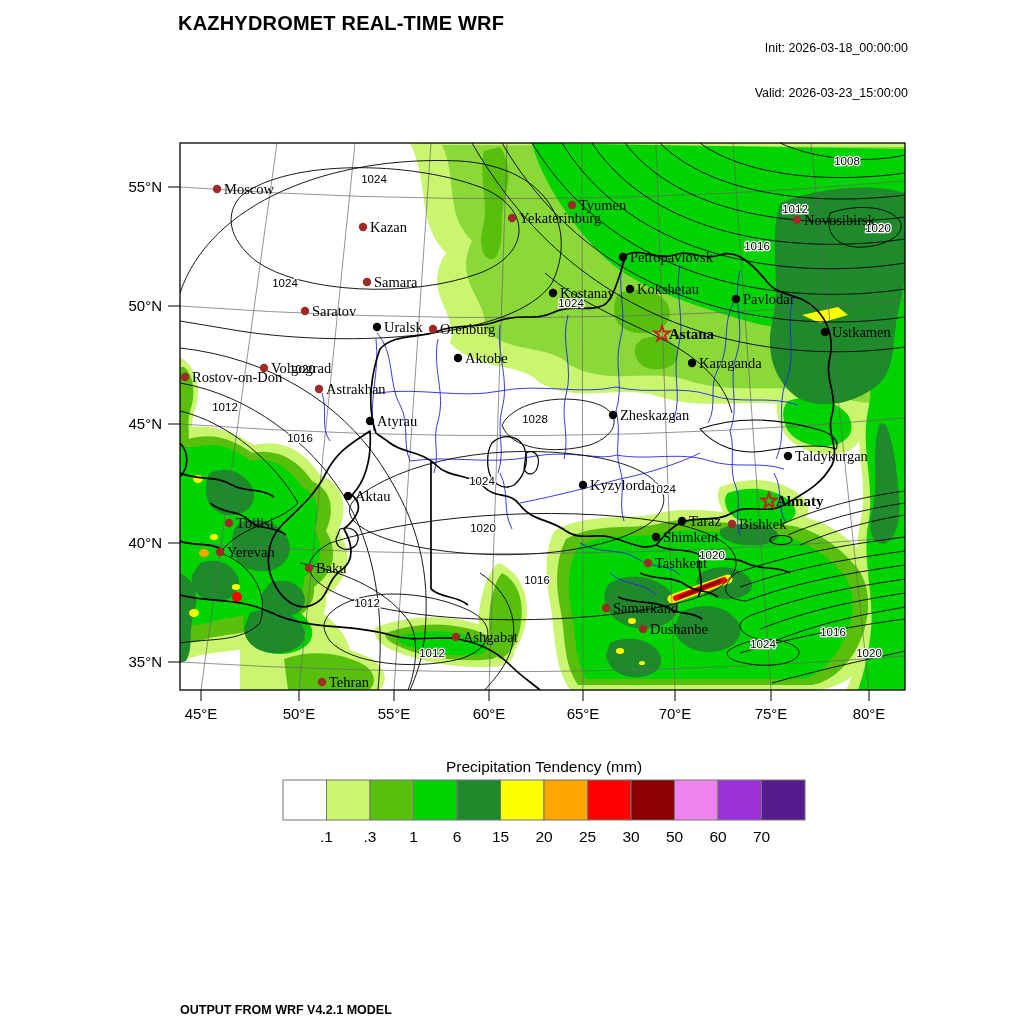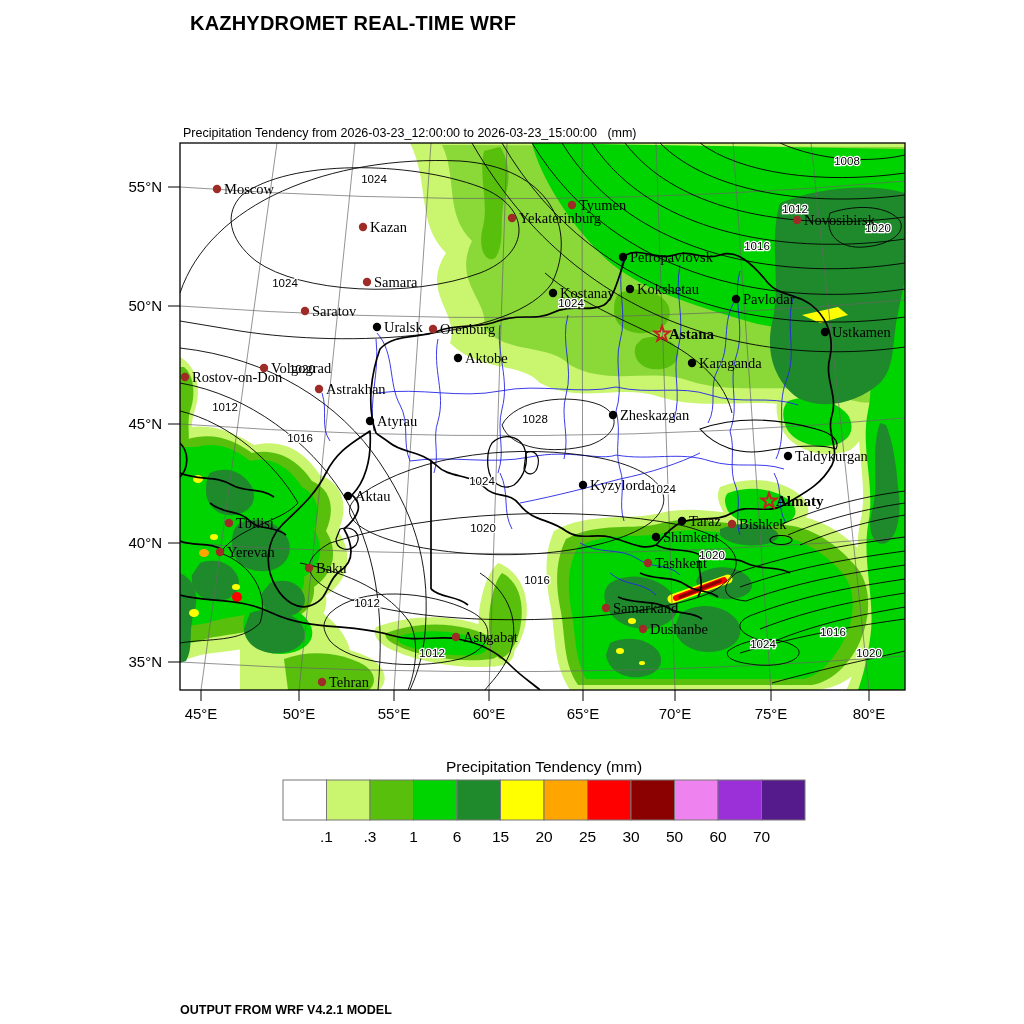--- a/index.html
+++ b/index.html
@@ -1,33 +1,36 @@
 <!DOCTYPE html>
 <html><head>
 <meta charset="utf-8">
 <style>
   html,body{margin:0;padding:0;background:#fff;}
   #page{position:relative;width:1024px;height:1024px;background:#fff;overflow:hidden;
         font-family:"Liberation Sans",sans-serif;color:#000;}
   #fig{position:absolute;left:0;top:0;}
-  .hdr-title{position:absolute;left:178px;top:12px;font-size:20px;font-weight:bold;letter-spacing:.2px;margin-left:12px;}
+  .hdr-title{position:absolute;left:178px;top:12px;font-size:20px;font-weight:bold;letter-spacing:.2px;}
   .hdr-init{position:absolute;right:116px;top:11px;font-size:12.5px;text-align:right;line-height:15px;white-space:pre;}
   .subtitle{position:absolute;left:183px;top:93px;font-size:12.5px;line-height:16px;white-space:pre;}
   .footer{position:absolute;left:180px;top:970px;font-size:12.5px;font-weight:600;line-height:16px;white-space:pre;}
   svg text{font-family:"Liberation Sans",sans-serif;}
   .citylabel{font-family:"Liberation Serif",serif;}
 </style>
 </head>
 <body>
 
 <div id="page">
 
   <div class="hdr-title">KAZHYDROMET REAL-TIME WRF</div>
+  <div class="hdr-init">
+    <div>Init: 2026-03-18_00:00:00</div>
+    <div>Valid: 2026-03-23_15:00:00</div>
+  </div>
   <div class="subtitle">
-    <div>Precipitation Tendency from 2026-03-23_12:00:00 to 2026-03-23_15:00:00   (mm)</div>
   </div>
 
   <svg id="fig" width="1024" height="1024" viewBox="0 0 1024 1024">
     <defs>
       <clipPath id="mapclip">
           <rect x="0" y="0" width="725" height="547"></rect>
         </clipPath>
     </defs>
 
     <g transform="translate(180,143)">

